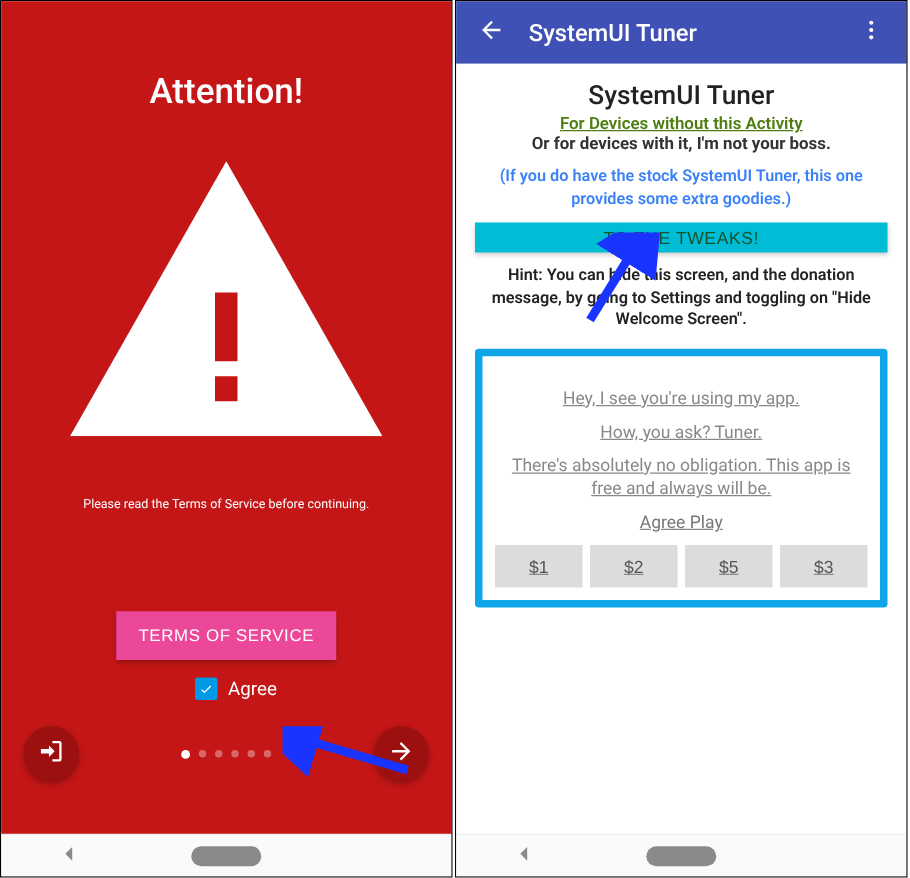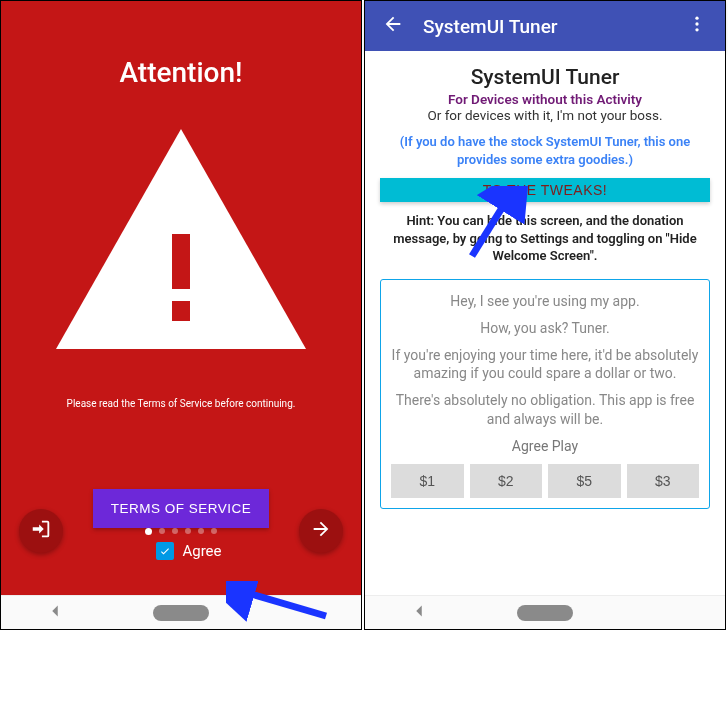--- a/index.html
+++ b/index.html
@@ -6,21 +6,21 @@
   body {
     font-family: Roboto, -apple-system, BlinkMacSystemFont, "Segoe UI", Arial, sans-serif;
     background: #fff;
     width: 728px;
     height: 702px;
     overflow: hidden;
     display: flex;
   }
   .screen {
     width: 362px;
-    height: 630px;
+    height: 702px;
     position: relative;
     display: flex;
     flex-direction: column;
     border: 1px solid #000;
   }
   .screen.left { margin-right: 2px; }
   
   .left-body {
     flex: 1;
     background: #c41616;
@@ -40,21 +40,21 @@
     margin-top: 40px;
   }
   .tos-text {
     font-size: 10px;
     margin-top: 45px;
     text-align: center;
     padding: 0 10px;
   }
   .tos-button {
     margin-top: 80px;
-    background: #6d28d9;
+    background: #ec4899;
     color: #fff;
     border: none;
     padding: 12px 18px;
     font-size: 13.5px;
     font-weight: 500;
     letter-spacing: 0.5px;
     cursor: pointer;
     box-shadow: 0 2px 4px rgba(0,0,0,.25);
   }
   .agree-row {
@@ -135,61 +135,62 @@
     flex-direction: column;
     align-items: center;
     color: #333;
     overflow: hidden;
   }
   .app-title {
     font-size: 21px;
     font-weight: 500;
     color: #222;
   }
-  .sub1 { font-size: 13.5px; font-weight: 600; color: #701a75; margin-top: 2px; }
-  .sub2 { font-size: 13.5px; color: #333; margin-top: 0; }
+  .sub1 { font-size: 13.5px; font-weight: 600; color: #4d7c0f; margin-top: 2px; text-decoration: underline; }
+  .sub2 { font-size: 13.5px; color: #333; margin-top: 0; font-weight: bold; }
   .disclaimer {
     font-size: 13px;
     font-weight: 600;
     color: #3b82f6;
     text-align: center;
     margin-top: 10px;
     line-height: 1.35;
   }
   .tweaks-btn {
     margin-top: 10px;
     width: 330px;
     padding: 4px 0;
     background: #00bcd4;
-    color: #7f1d1d;
+    color: #14532d;
     border: none;
     font-size: 14px;
     font-weight: 500;
     letter-spacing: 0.5px;
     cursor: pointer;
     box-shadow: 0 2px 4px rgba(0,0,0,.2);
   }
   .hint {
     font-size: 13px;
     font-weight: 600;
     color: #222;
     text-align: center;
     margin-top: 10px;
     line-height: 1.35;
     padding: 0 14px;
   }
   .card {
     margin-top: 14px;
     width: 330px;
-    border: 1px solid #0ea5e9;
+    border: 6px solid #0ea5e9;
     border-radius: 3px;
-    padding: 12px 10px 10px 10px;
+    padding: 25px 10px 10px 10px;
     color: #888;
     font-size: 14px;
     text-align: center;
+    text-decoration: underline;
   }
   .card p { margin-bottom: 8px; line-height: 1.35; }
   .card .store { color: #777; margin: 6px 0 8px; }
   .donate-row {
     display: flex;
     gap: 6px;
   }
   .donate-btn {
     flex: 1;
     background: #dcdcdc;
@@ -325,21 +326,20 @@
     <div class="sub2">Or for devices with it, I'm not your boss.</div>
     <div class="disclaimer">(If you do have the stock SystemUI Tuner, this one provides some extra goodies.)</div>
 
     <button class="tweaks-btn">TO THE TWEAKS!</button>
 
     <div class="hint">Hint: You can hide this screen, and the donation message, by going to Settings and toggling on "Hide Welcome Screen".</div>
 
     <div class="card">
       <p>Hey, I see you're using my app.</p>
       <p>How, you ask? Tuner.</p>
-      <p>If you're enjoying your time here, it'd be absolutely amazing if you could spare a dollar or two.</p>
       <p>There's absolutely no obligation. This app is free and always will be.</p>
       <p class="store">Agree Play</p>
       <div class="donate-row">
         <button class="donate-btn">$1</button>
         <button class="donate-btn">$2</button>
         <button class="donate-btn">$5</button>
         <button class="donate-btn">$3</button>
       </div>
     </div>
 

